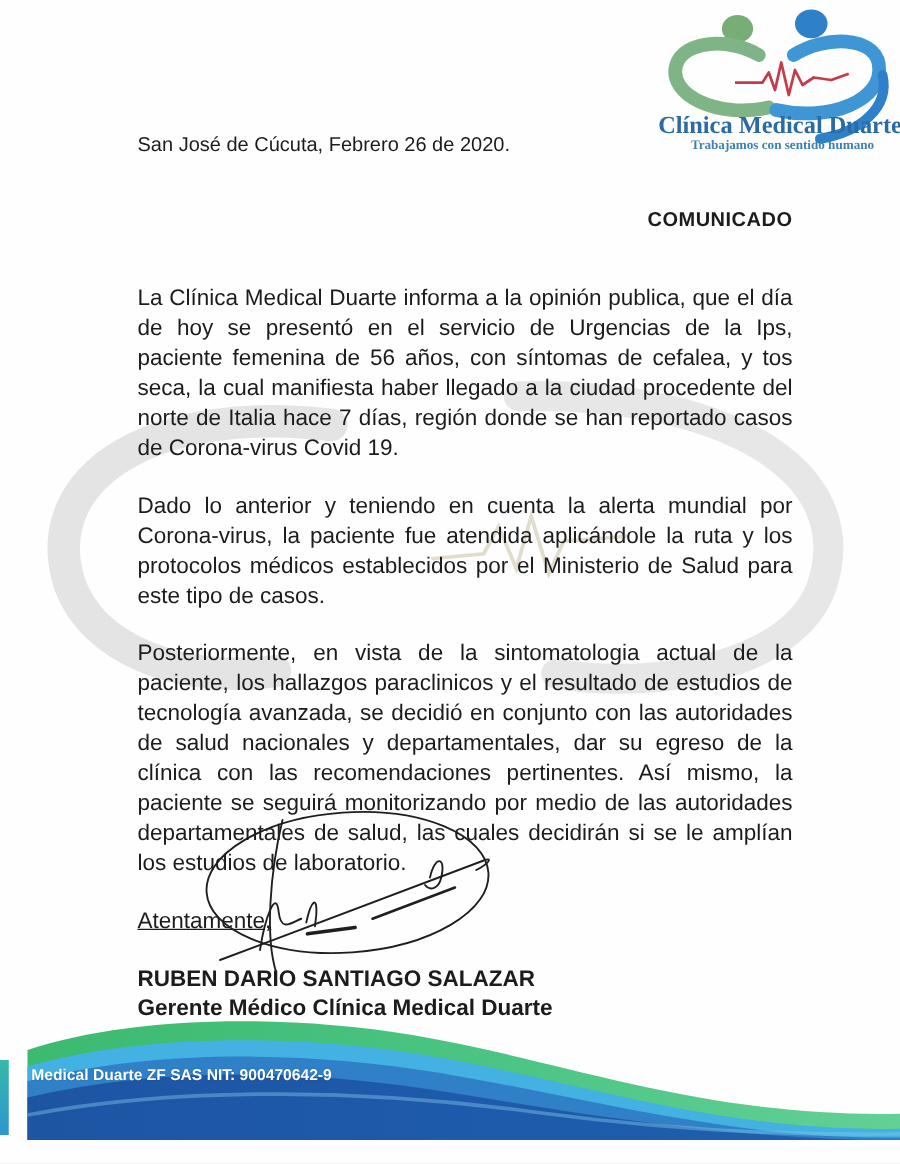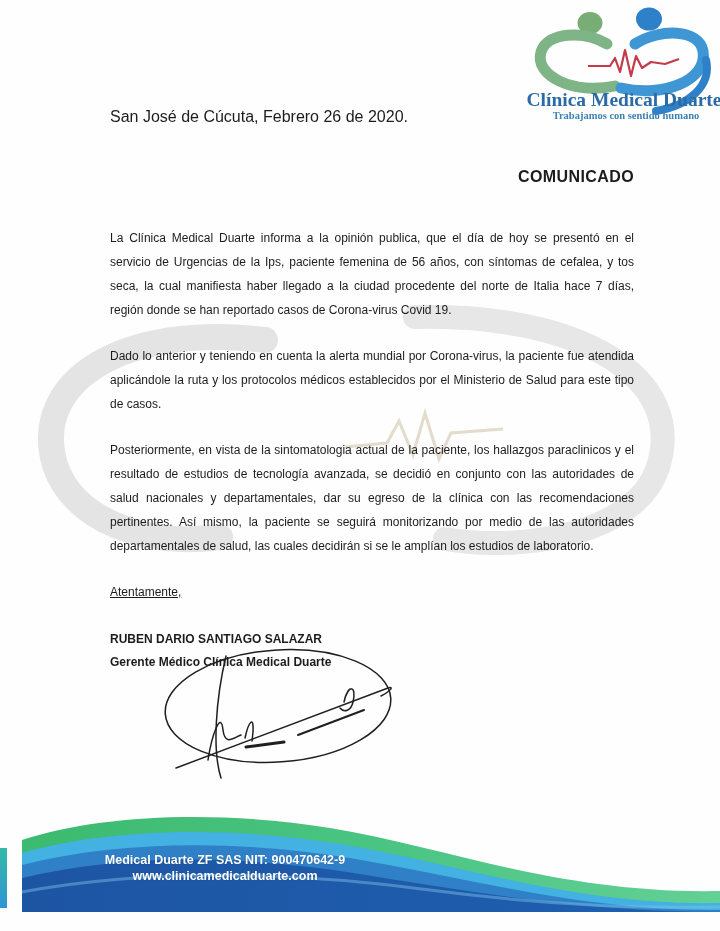--- a/index.html
+++ b/index.html
@@ -9,30 +9,30 @@
     font-family:"Liberation Sans", sans-serif;color:#1c1c1c;
   }
   
   .watermark{position:absolute;left:15px;top:295px;z-index:0;pointer-events:none;}
   
   .logo{position:absolute;left:518px;top:6px;width:215px;height:118px;z-index:2;}
   
   .dateline{position:absolute;left:110px;top:108px;width:524px;font-size:16px;font-weight:normal;z-index:1;}
   .title{position:absolute;left:110px;top:168px;width:524px;text-align:right;font-size:16px;font-weight:bold;letter-spacing:.4px;z-index:1;}
   .bodytext{position:absolute;left:110px;top:226px;width:524px;z-index:1;}
-  .bodytext p{margin:0 0 22px 0;font-size:12px;line-height:24px;text-align:justify;}
+  .bodytext p{margin:0 0 22px 0;font-size:18px;line-height:24px;text-align:justify;}
   .closing{margin:8px 0 0 0 !important;text-align:left !important;text-decoration:underline;}
   .signer{margin:24px 0 0 0 !important;font-weight:bold;text-align:left !important;line-height:23px !important;}
   .signer-title{margin:0 !important;font-weight:bold;text-align:left;line-height:23px !important;}
   .signature{position:absolute;left:148px;top:642px;z-index:3;}
   
   .footer{position:absolute;left:0;top:806px;width:720px;height:125px;z-index:1;}
   .footer-wave{position:absolute;left:0;top:0;width:720px;height:125px;}
   .footer-text{
-    position:absolute;left:25px;top:47px;width:400px;text-align:center;
+    position:absolute;left:25px;top:47px;width:400px;
     color:#ffffff;font-size:12.5px;font-weight:bold;line-height:15.5px;z-index:2;
     text-shadow:0 0 1px rgba(0,40,90,.4);
   }
   .footer-text div{white-space:nowrap;}
   .edge-sliver{position:absolute;left:0;top:42px;width:7px;height:60px;
     background:linear-gradient(180deg,#35b9a8,#2f95d2);z-index:2;}
 </style>
 </head>
 <body>
 
@@ -95,17 +95,16 @@
       </defs>
       <path d="M 22 34 C 100 8 220 4 330 22 C 450 42 560 88 720 85 L 720 106 L 22 106 Z" fill="url(#gGreen)"></path>
       <path d="M 22 47 C 110 22 230 20 340 38 C 460 58 575 100 720 97 L 720 106 L 22 106 Z" fill="#43b1e2"></path>
       <path d="M 22 59 C 120 34 240 34 350 52 C 470 72 585 106 720 104 L 720 106 L 22 106 Z" fill="#2f80c6"></path>
       <path d="M 22 72 C 130 46 250 50 360 68 C 470 86 590 106 720 106 L 22 106 Z" fill="url(#gDeep)"></path>
       <path d="M 22 86 C 150 62 300 66 430 84 C 520 96 620 103 720 101" fill="none" stroke="#7fc4e8" stroke-width="3" opacity="0.45"></path>
     </svg>
     <div class="edge-sliver"></div>
     <div class="footer-text">
       <div>Medical Duarte ZF SAS NIT: 900470642-9</div>
-      <div>www.clinicamedicalduarte.com</div>
     </div>
   </div>
 
 </div>
 
 </body></html>

